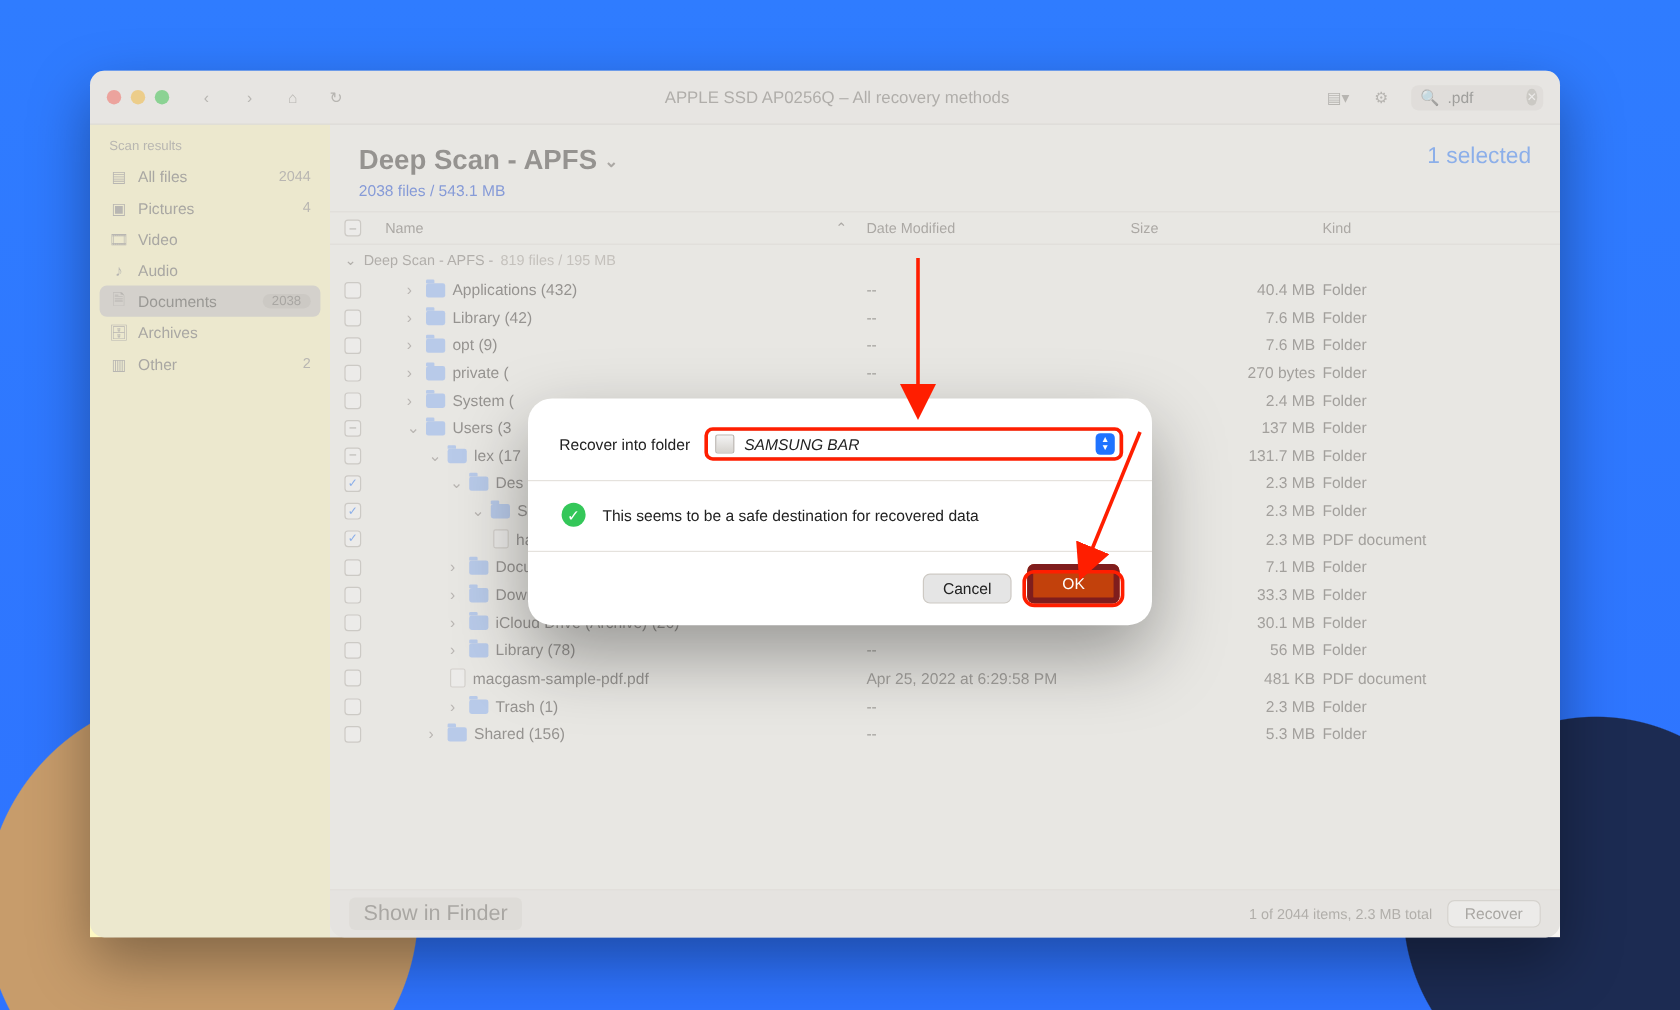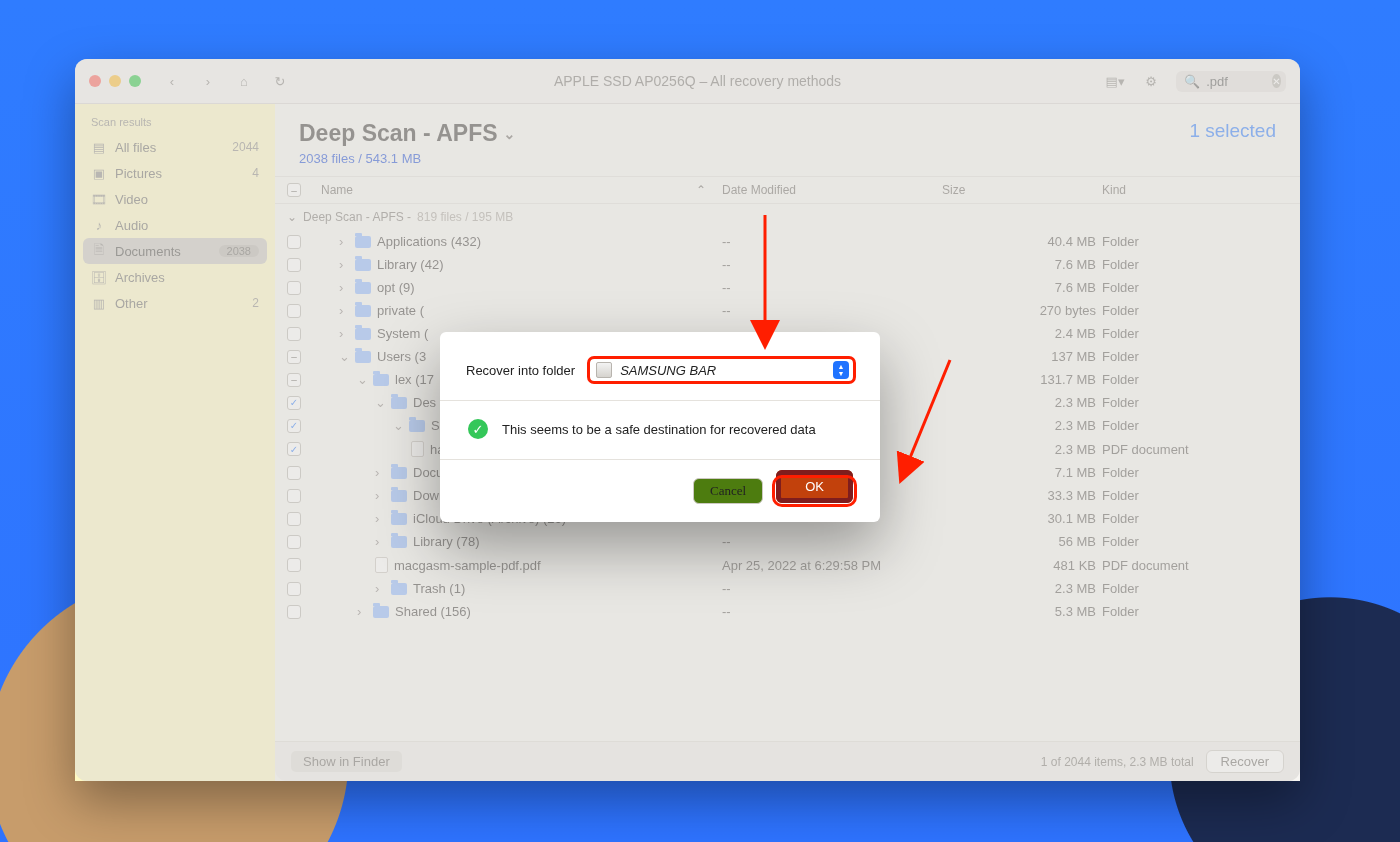--- a/index.html
+++ b/index.html
@@ -56,38 +56,38 @@
   .disclosure { width:10px; display:inline-block; color:#8d8985; }
   .foldericon { width:16px;height:12px;background:#8db7ff;border-radius:2px;position:relative; }
   .foldericon::before{content:"";position:absolute;top:-3px;left:0;width:7px;height:3px;background:#8db7ff;border-radius:1px 1px 0 0;}
   .fileicon { width:13px;height:16px;background:#fff;border:1px solid #c7c3bd;border-radius:2px;}
   .chk { width:14px;height:14px;border:1px solid #b9b5af;border-radius:3px;background:#fff;display:inline-flex;align-items:center;justify-content:center;font-size:10px;color:#2a7bff; }
   .chk.on::after{content:"✓";}
   .chk.dash::after{content:"–";color:#6f6c67;}
   .indent1{padding-left:18px}.indent2{padding-left:36px}.indent3{padding-left:54px}.indent4{padding-left:72px}.indent5{padding-left:90px}
 
   .footer { height:40px; border-top:1px solid #e0ddd8; display:flex; align-items:center; padding:0 16px; font-size:13px; color:#6b6864; background:#efedea; border-radius:0 0 12px 12px;}
-  .footer .sif { background:#e1ded9; padding:3px 12px; border-radius:5px; font-size:13px; }
+  .footer .sif { background:#e1ded9; padding:3px 12px; border-radius:5px; font-size:18px; }
   .footer .stat { margin-left:auto; margin-right:12px; color:#7c7974; font-size:12px; }
   .footer .recbtn { background:#fff; border:1px solid #cdc9c3; padding:3px 14px; border-radius:6px; font-size:13px; }
 
   
-  .modal { position:absolute; left:440px; top:332px; width:440px; background:#fff; border-radius:6px;
+  .modal { position:absolute; left:440px; top:332px; width:520px; background:#fff; border-radius:20px;
            box-shadow:0 25px 60px rgba(0,0,0,.35); padding:26px 26px 18px; z-index:5; font-size:13px; color:#222; }
   .mrow1 { display:flex; align-items:center; gap:14px; }
   .sel { flex:1; display:flex; align-items:center; gap:8px; height:24px; border:1px solid #c9c6c1;
          border-radius:5px; padding:0 4px 0 6px; position:relative;font-style:italic; }
   .sel .drv { width:16px;height:16px;background:linear-gradient(#f3f3f3,#d6d3ce);border:1px solid #b8b4ae;border-radius:2px; }
   .sel .stepper { margin-left:auto; width:16px;height:18px;background:#1f73ff;border-radius:4px;display:flex;flex-direction:column;align-items:center;justify-content:center;color:#fff;font-size:7px;line-height:7px; }
   .hl-red { outline:3px solid #ff1e00; outline-offset:-1px; border-radius:5px; }
   .divider { height:1px;background:#e5e2dd;margin:18px -26px; }
   .mrow2 { display:flex; align-items:center; gap:14px; padding:0 2px 2px; }
   .okrow { display:flex; justify-content:flex-end; gap:12px; margin-top:16px; }
   .btn { padding:4px 16px; border-radius:6px; font-size:13px; }
-  .btn.cancel { background:#4d7c0f;border:1px solid #cdc9c3;font-family:Liberation Serif, serif; }
+  .btn.cancel { background:#e5e5e5;border:1px solid #cdc9c3; }
   .btn.ok { background:#c2410c;color:#fff;border:5px solid #7f1d1d; padding:4px 24px; }
   .okwrap { outline:3px solid #ff1e00; border-radius:7px; padding:1px; }
   .greencheck{width:20px;height:20px;border-radius:50%;background:#34c759;color:#fff;display:flex;align-items:center;justify-content:center;font-size:13px;}
 
   
   .arrow { position:absolute; z-index:6; }
   .arrow svg { overflow:visible; }
 </style>
 </head>
 <body>

